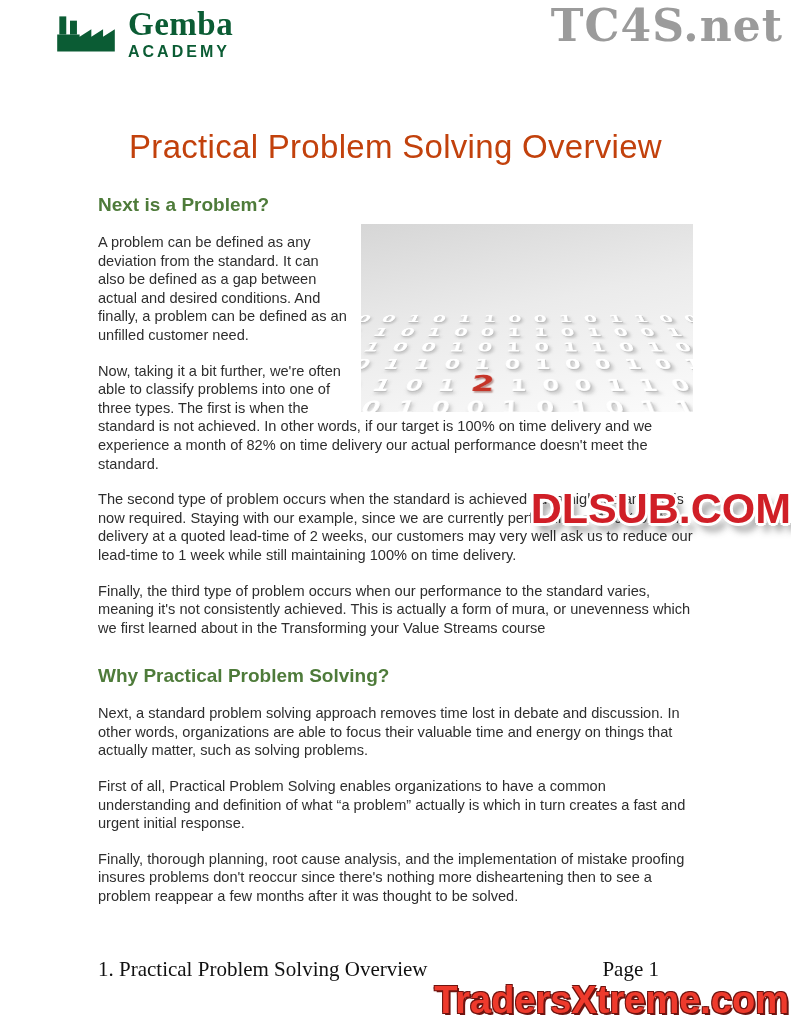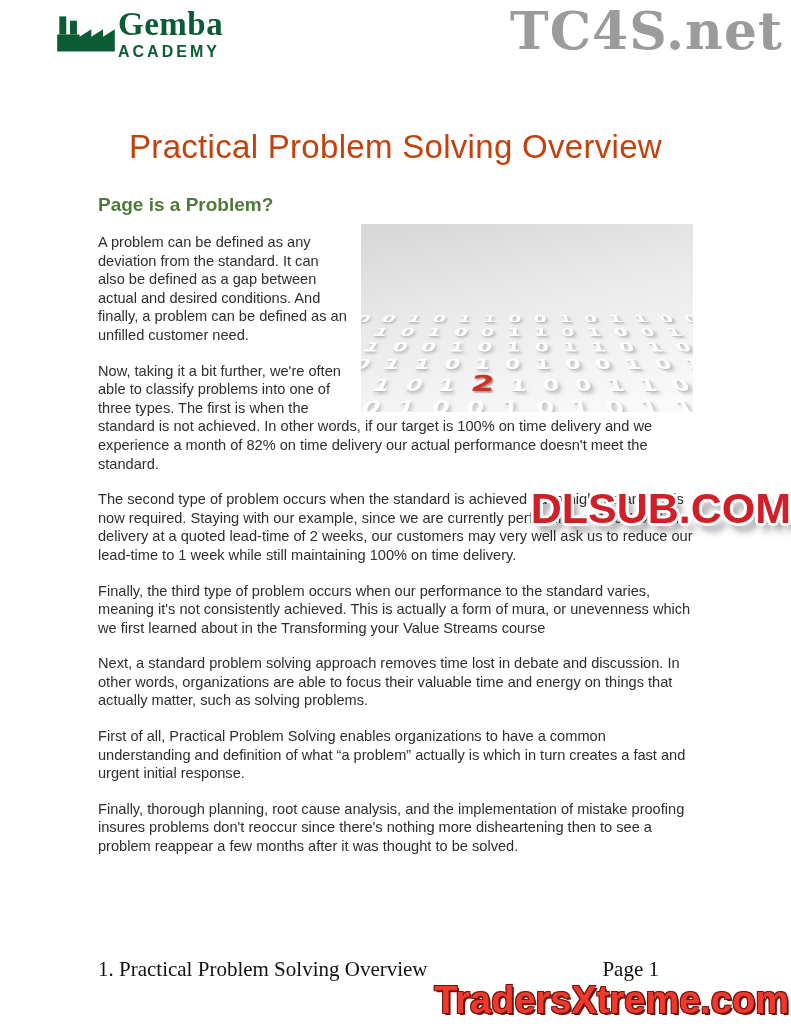--- a/index.html
+++ b/index.html
@@ -9,38 +9,38 @@
     width: 791px;
     height: 1024px;
     margin: 0 auto;
     background: #ffffff;
     overflow: hidden;
     font-family: "Liberation Sans", sans-serif;
   }
 
   
   .page-header { position: absolute; top: 0; left: 0; right: 0; height: 90px; }
-  .logo { position: absolute; left: 54px; top: 8px; display: flex; align-items: center; }
+  .logo { position: absolute; left: 54px; top: 8px; display: flex; align-items: center; gap: 10px; }
   .factory-svg { width: 64px; height: 44px; fill: var(--logo-green, #0b5c34); }
   .logo-text { display: flex; flex-direction: column; line-height: 1; }
   .logo-brand {
     font-family: "Liberation Serif", serif;
     font-weight: bold; font-size: 33px;
     color: var(--logo-green, #0b5c34);
     letter-spacing: 0.5px;
   }
   .logo-sub {
     font-weight: bold; font-size: 16px;
     letter-spacing: 3px; margin-top: 3px;
     color: var(--logo-green, #0b5c34);
   }
   .wm-top {
     position: absolute; right: 8px; top: 0px;
     font-family: "DejaVu Serif", serif;
-    font-weight: bold; font-size: 52px;
+    font-weight: bold; font-size: 44px;
     color: var(--gray-watermark, #9b9b9b);
     letter-spacing: 1px;
   }
 
   
   .doc-title {
     margin: 0; padding-top: 128px;
     text-align: center;
     font-size: 33px; font-weight: 400;
     color: #c2410c; letter-spacing: 0.3px;
@@ -129,38 +129,39 @@
         <span class="logo-sub">ACADEMY</span>
       </div>
     </div>
     <div class="wm-top">TC4S.net</div>
   </header>
 
   <h1 class="doc-title">Practical Problem Solving Overview</h1>
 
   <main class="content">
 
-    <h2>Page is a Problem?</h2>
+    <h2>Next is a Problem?</h2>
 
     <div class="img-float">
       <div class="img-inner">
         <div class="num-row">1 0 0 1 0 1 1 0 0 1 0 1 1 0 0 1 0 1</div>
         <div class="num-row">0 1 1 0 1 0 0 1 1 0 1 0 0 1 1 0 1 0</div>
         <div class="num-row">1 0 1 0 0 1 0 1 0 1 1 0 1 0 0 1 0 1</div>
         <div class="num-row">0 1 0 1 1 0 1 0 1 0 0 1 0 1 1 0 1 0</div>
         <div class="num-row"><span>1 0 0 1 0 1 </span><span class="red-two">2</span><span> 1 0 0 1 1 0 1 0 1</span></div>
         <div class="num-row">0 1 1 0 1 0 0 1 0 1 0 1 1 0 0 1</div>
       </div>
     </div>
 
     <p>A problem can be defined as any deviation from the standard.  It can also be defined as a gap between actual and desired conditions.  And finally, a problem can be defined as an unfilled customer need.</p>
     <p>Now, taking it a bit further, we're often able to classify problems into one of three types.  The first is when the standard is not achieved.  In other words, if our target is 100% on time delivery and we experience a month of 82% on time delivery our actual performance doesn't meet the standard.</p>
     <p>The second type of problem occurs when the standard is achieved but a higher standard is now required.  Staying with our example, since we are currently performing at 100% on time delivery at a quoted lead-time of  2 weeks, our customers may very well ask us to reduce our lead-time to 1 week while still maintaining 100% on time delivery.</p>
     <p>Finally, the third type of problem occurs when our performance to the standard varies, meaning it's not consistently achieved.  This is actually a form of mura, or unevenness which we first learned about in the Transforming your Value Streams course</p>
 
+    <h2>Why Practical Problem Solving?</h2>
 
     <p>Next, a standard problem solving approach removes time lost in debate and discussion.  In other words, organizations are able to focus their valuable time and energy on things that actually matter, such as solving problems.</p>
     <p>First of all, Practical Problem Solving enables organizations to have a common understanding and definition of what “a problem” actually is which in turn creates a fast and urgent initial response.</p>
     <p>Finally, thorough planning, root cause analysis, and the implementation of mistake proofing insures problems don't reoccur since there's nothing more disheartening then to see a problem reappear a few months after it was thought to be solved.</p>
 
   </main>
 
   <footer class="page-footer">
     <span class="footer-left">1. Practical Problem Solving Overview</span>
     <span class="footer-right">Page 1</span>

